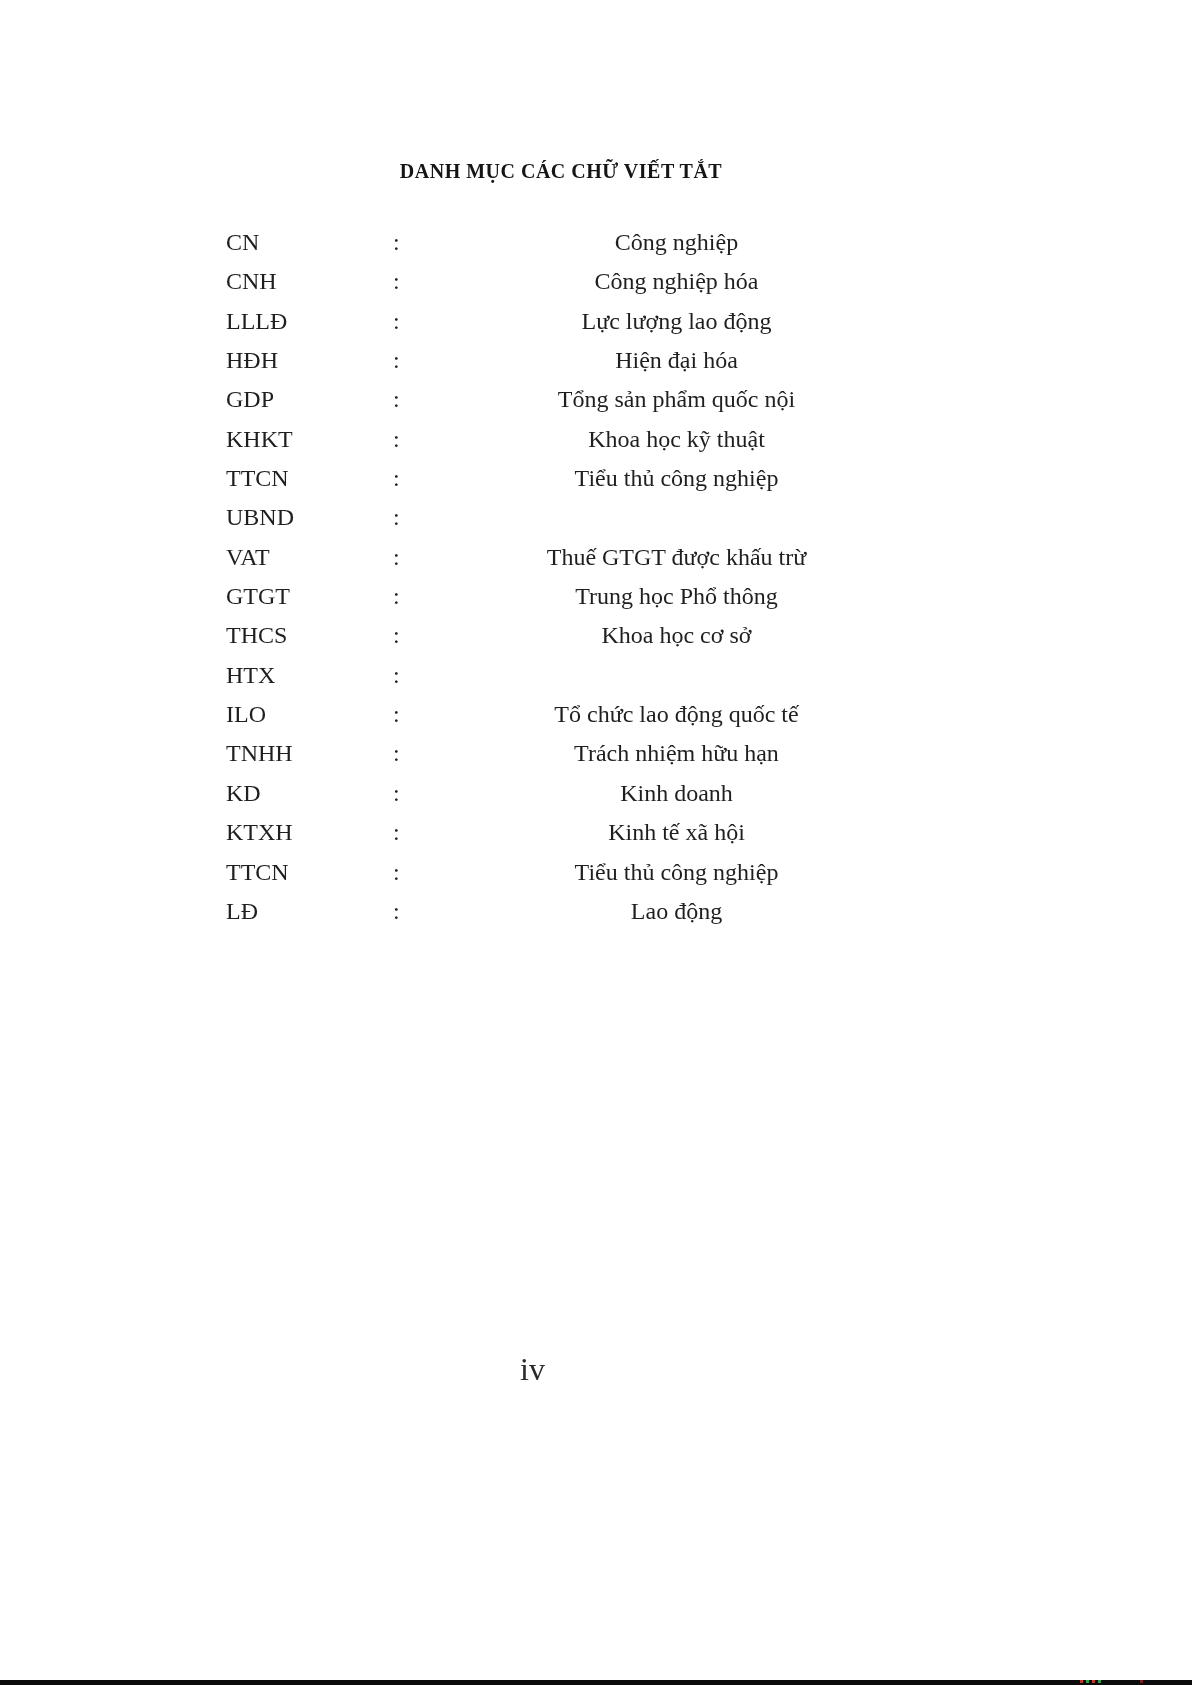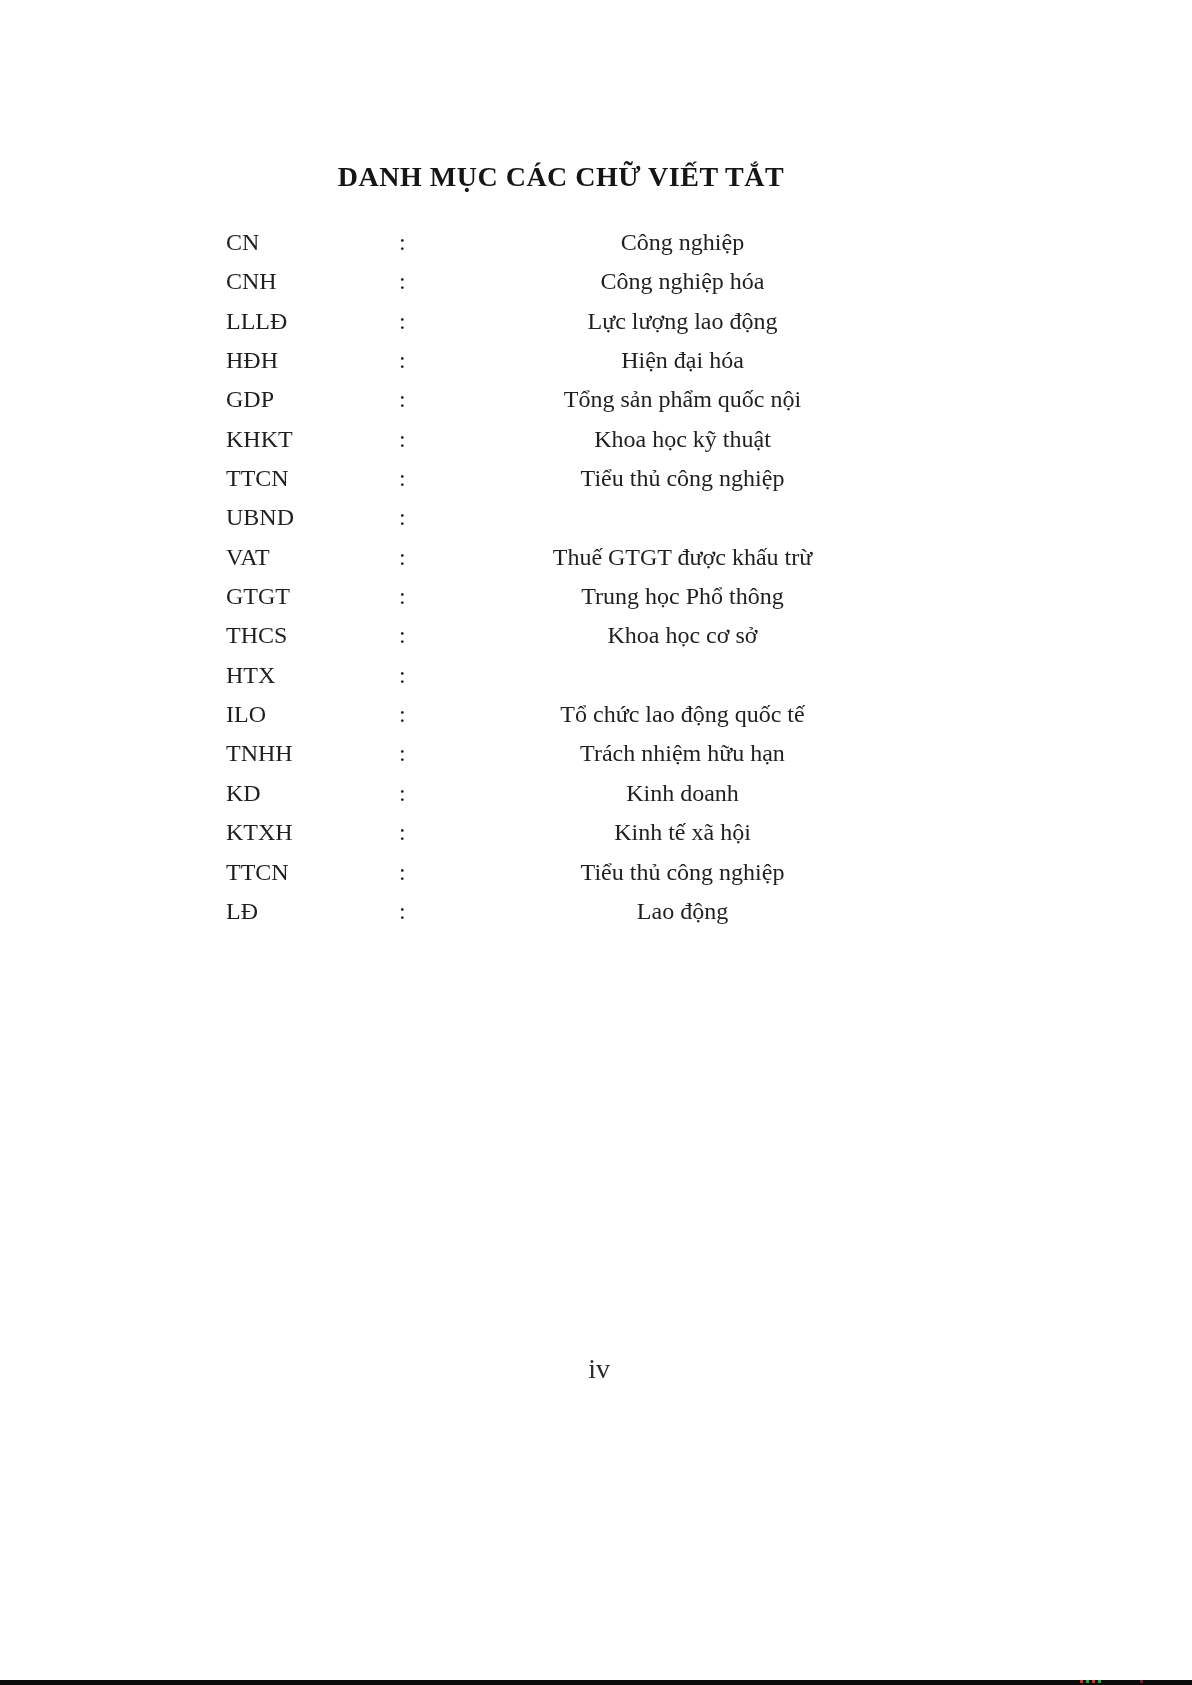--- a/index.html
+++ b/index.html
@@ -20,56 +20,55 @@
     position: absolute;
     inset: 0;
     background: #ffffff;
   }
   .doc-title {
     position: absolute;
     top: 141px;
     left: 0;
     width: 1122px;
     text-align: center;
-    font-size: 28px;
+    font-size: 20px;
     line-height: 34px;
     font-weight: bold;
     color: #151515;
     letter-spacing: 0.5px;
     white-space: nowrap;
   }
   .abbr-list {
     position: absolute;
     top: 223px;
     left: 226px;
     width: 700px;
   }
   .abbr-row {
     display: grid;
     grid-template-columns: 167px 34px 1fr;
     height: 39.35px;
     line-height: 39.35px;
     font-size: 24px;
     white-space: nowrap;
-    gap: 6px;
   }
   
   .abbr-row.row--attached {
     grid-template-columns: 148px 0px 1fr;
   }
   .abbr-cell { text-align: left; }
   .sep-cell  { text-align: left; }
   .def-cell  { text-align: center; }
   .page-number {
     position: absolute;
     top: 1354px;
     left: 520px;
     width: 90px;
-    text-align: right;
-    font-size: 28px;
+    text-align: left;
+    font-size: 32px;
     line-height: 30px;
     color: #2a2a2a;
   }
   .bottom-bar {
     position: absolute;
     left: 0;
     bottom: 0;
     width: 1192px;
     height: 5px;
     background: #0b0b0b;

